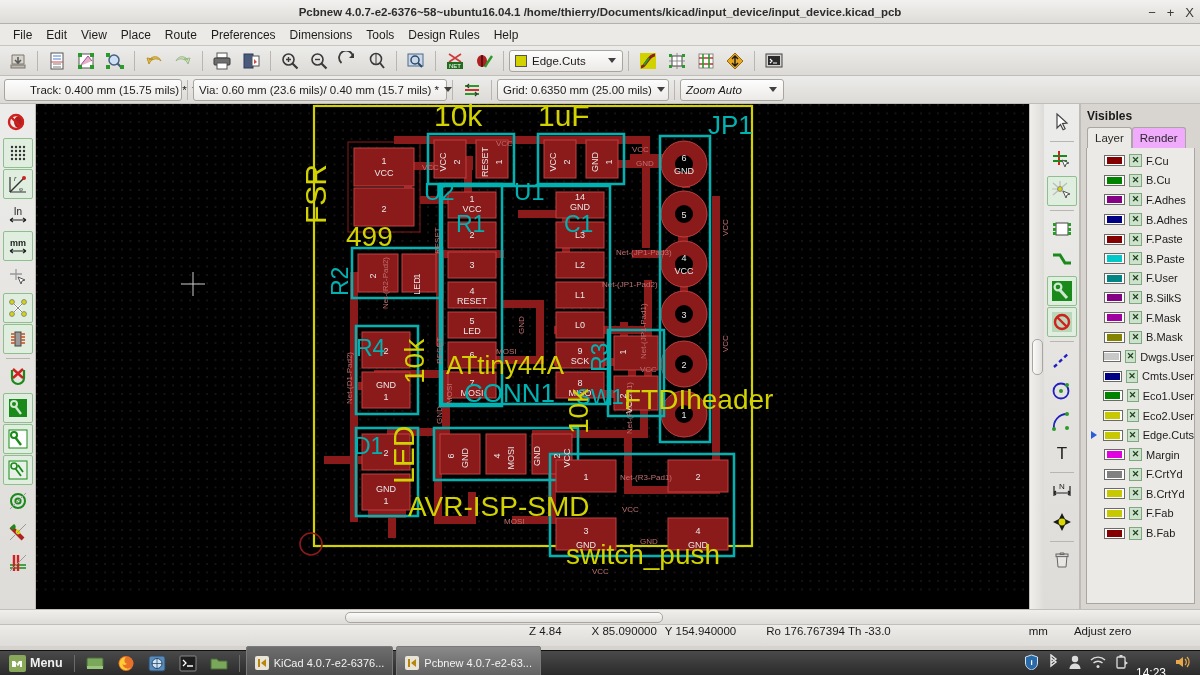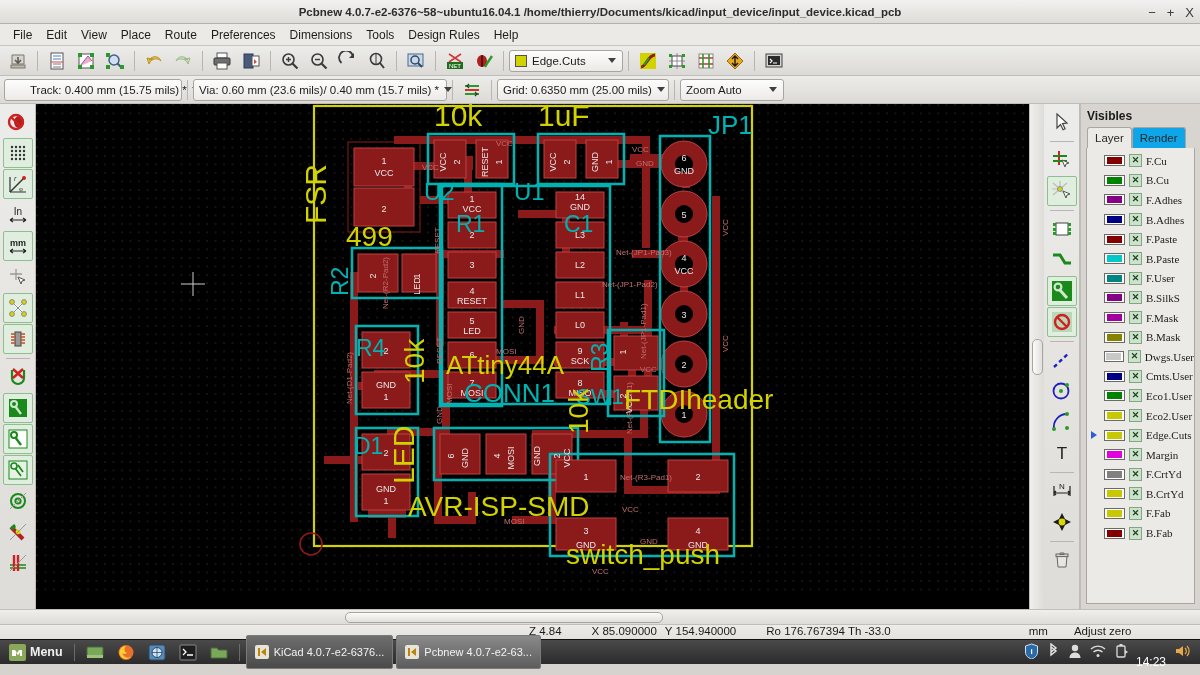--- a/index.html
+++ b/index.html
@@ -93,45 +93,45 @@
     background: linear-gradient(90deg,#fbfbfb,#e2e0dc);
     border: 1px solid #a9a6a1; border-radius: 5px;
   }
 
   
   .rpanel { width: 120px; background: #d8d5d0; border-left: 1px solid #bfbcb7; display: flex; flex-direction: column; }
   .rpanel .ptitle { font-size: 12px; font-weight: 700; color: #1a1a1a; padding: 5px 6px 4px; }
   .tabs { display: flex; padding-left: 6px; }
   .tab {
     font-size: 11.5px; padding: 4px 7px 4px; border: 1px solid #a9a6a1;
-    border-bottom: none; border-radius: 3px 3px 0 0; background: #0ea5e9; color: #2a2a2a; cursor: default;
+    border-bottom: none; border-radius: 3px 3px 0 0; background: #f0abfc; color: #2a2a2a; cursor: default;
   }
   .tab.active { background: #eceae6; position: relative; z-index: 2; }
   .layerbox { flex: 1; margin: 0 5px 5px; background: #eceae6; border: 1px solid #a9a6a1; border-top: none; overflow: hidden; padding-top: 3px;}
   .lrow { display: flex; align-items: center; height: 19.6px; padding-left: 4px; gap: 4px; cursor: default; }
   .lsel { width: 9px; }
   .lsel .tri { width: 0; height: 0; border-top: 4px solid transparent; border-bottom: 4px solid transparent; border-left: 6px solid #2b5fd9; }
   .lcolor { width: 21px; height: 11px; border: 1px solid #6c6a66; background: #fff; display: flex; align-items: center; justify-content: center; }
   .lcolor i { display: block; width: 15px; height: 7px; }
   .lvis {
     width: 13px; height: 13px; border: 1px solid #7fa87f; background: #cde2cd;
     font-size: 9px; line-height: 11px; text-align: center; color: #20401f; font-weight: 700;
   }
-  .lname { font-size: 11px; color: #1b1b1b; font-family: Liberation Serif, serif; }
+  .lname { font-size: 11px; color: #1b1b1b; }
 
   
   .statusbar {
     height: 22px; background: linear-gradient(#eeecE9,#dedcd8); border-top: 1px solid #c2bfba;
     display: flex; font-size: 11.5px; color: #1b1b1b;
   }
   .statusbar .f { padding: 0 4px; white-space: nowrap; }
 
   
   .taskbar {
-    position: absolute; left: 0; bottom: 11px; width: 1200px; height: 25px;
+    position: absolute; left: 0; bottom: 0; width: 1200px; height: 25px;
     background: linear-gradient(#4a4a4a, #2b2b2b); border-top: 1px solid #111;
     display: flex; align-items: center; padding: 0 4px; gap: 3px;
   }
   .tk { display: flex; align-items: center; gap: 4px; padding: 2px 5px; border-radius: 2px; cursor: default; }
   .tk.menu { color: #f0f0f0; font-size: 12.5px; font-weight: 600; }
   .tkwin {
     display: flex; align-items: center; gap: 5px; height: 21px; padding: 16px 8px;
     background: linear-gradient(#6e6e6e,#4a4a4a); border: 1px solid #7a7a7a; border-radius: 2px;
     color: #f2f2f2; font-size: 11px; max-width: 150px; white-space: nowrap; overflow: hidden;
   }
@@ -349,21 +349,21 @@
           <path d="M3 10h14" stroke="#cc3030" stroke-width="2"></path>
           <path d="M7 4l-2 2 2 2M13 16l2-2-2-2" stroke="#333" stroke-width="1.2" fill="none"></path>
         </svg>
     </div>
     <div class="sep"></div>
     <div class="combo" style="width:172px;">
       <span>Grid: 0.6350 mm (25.00 mils)</span>
       <span class="arrow"></span>
     </div>
     <div class="sep"></div>
-    <div class="combo" style="width:104px;">
+    <div class="combo" style="width:104px;font-style:italic;">
       <span>Zoom Auto</span>
       <span class="arrow"></span>
     </div>
   </div>
 
   <div class="main">
 
     <div class="vtoolbar">
       <div class="vbtn">
         <svg width="22" height="22" viewBox="0 0 22 22">

